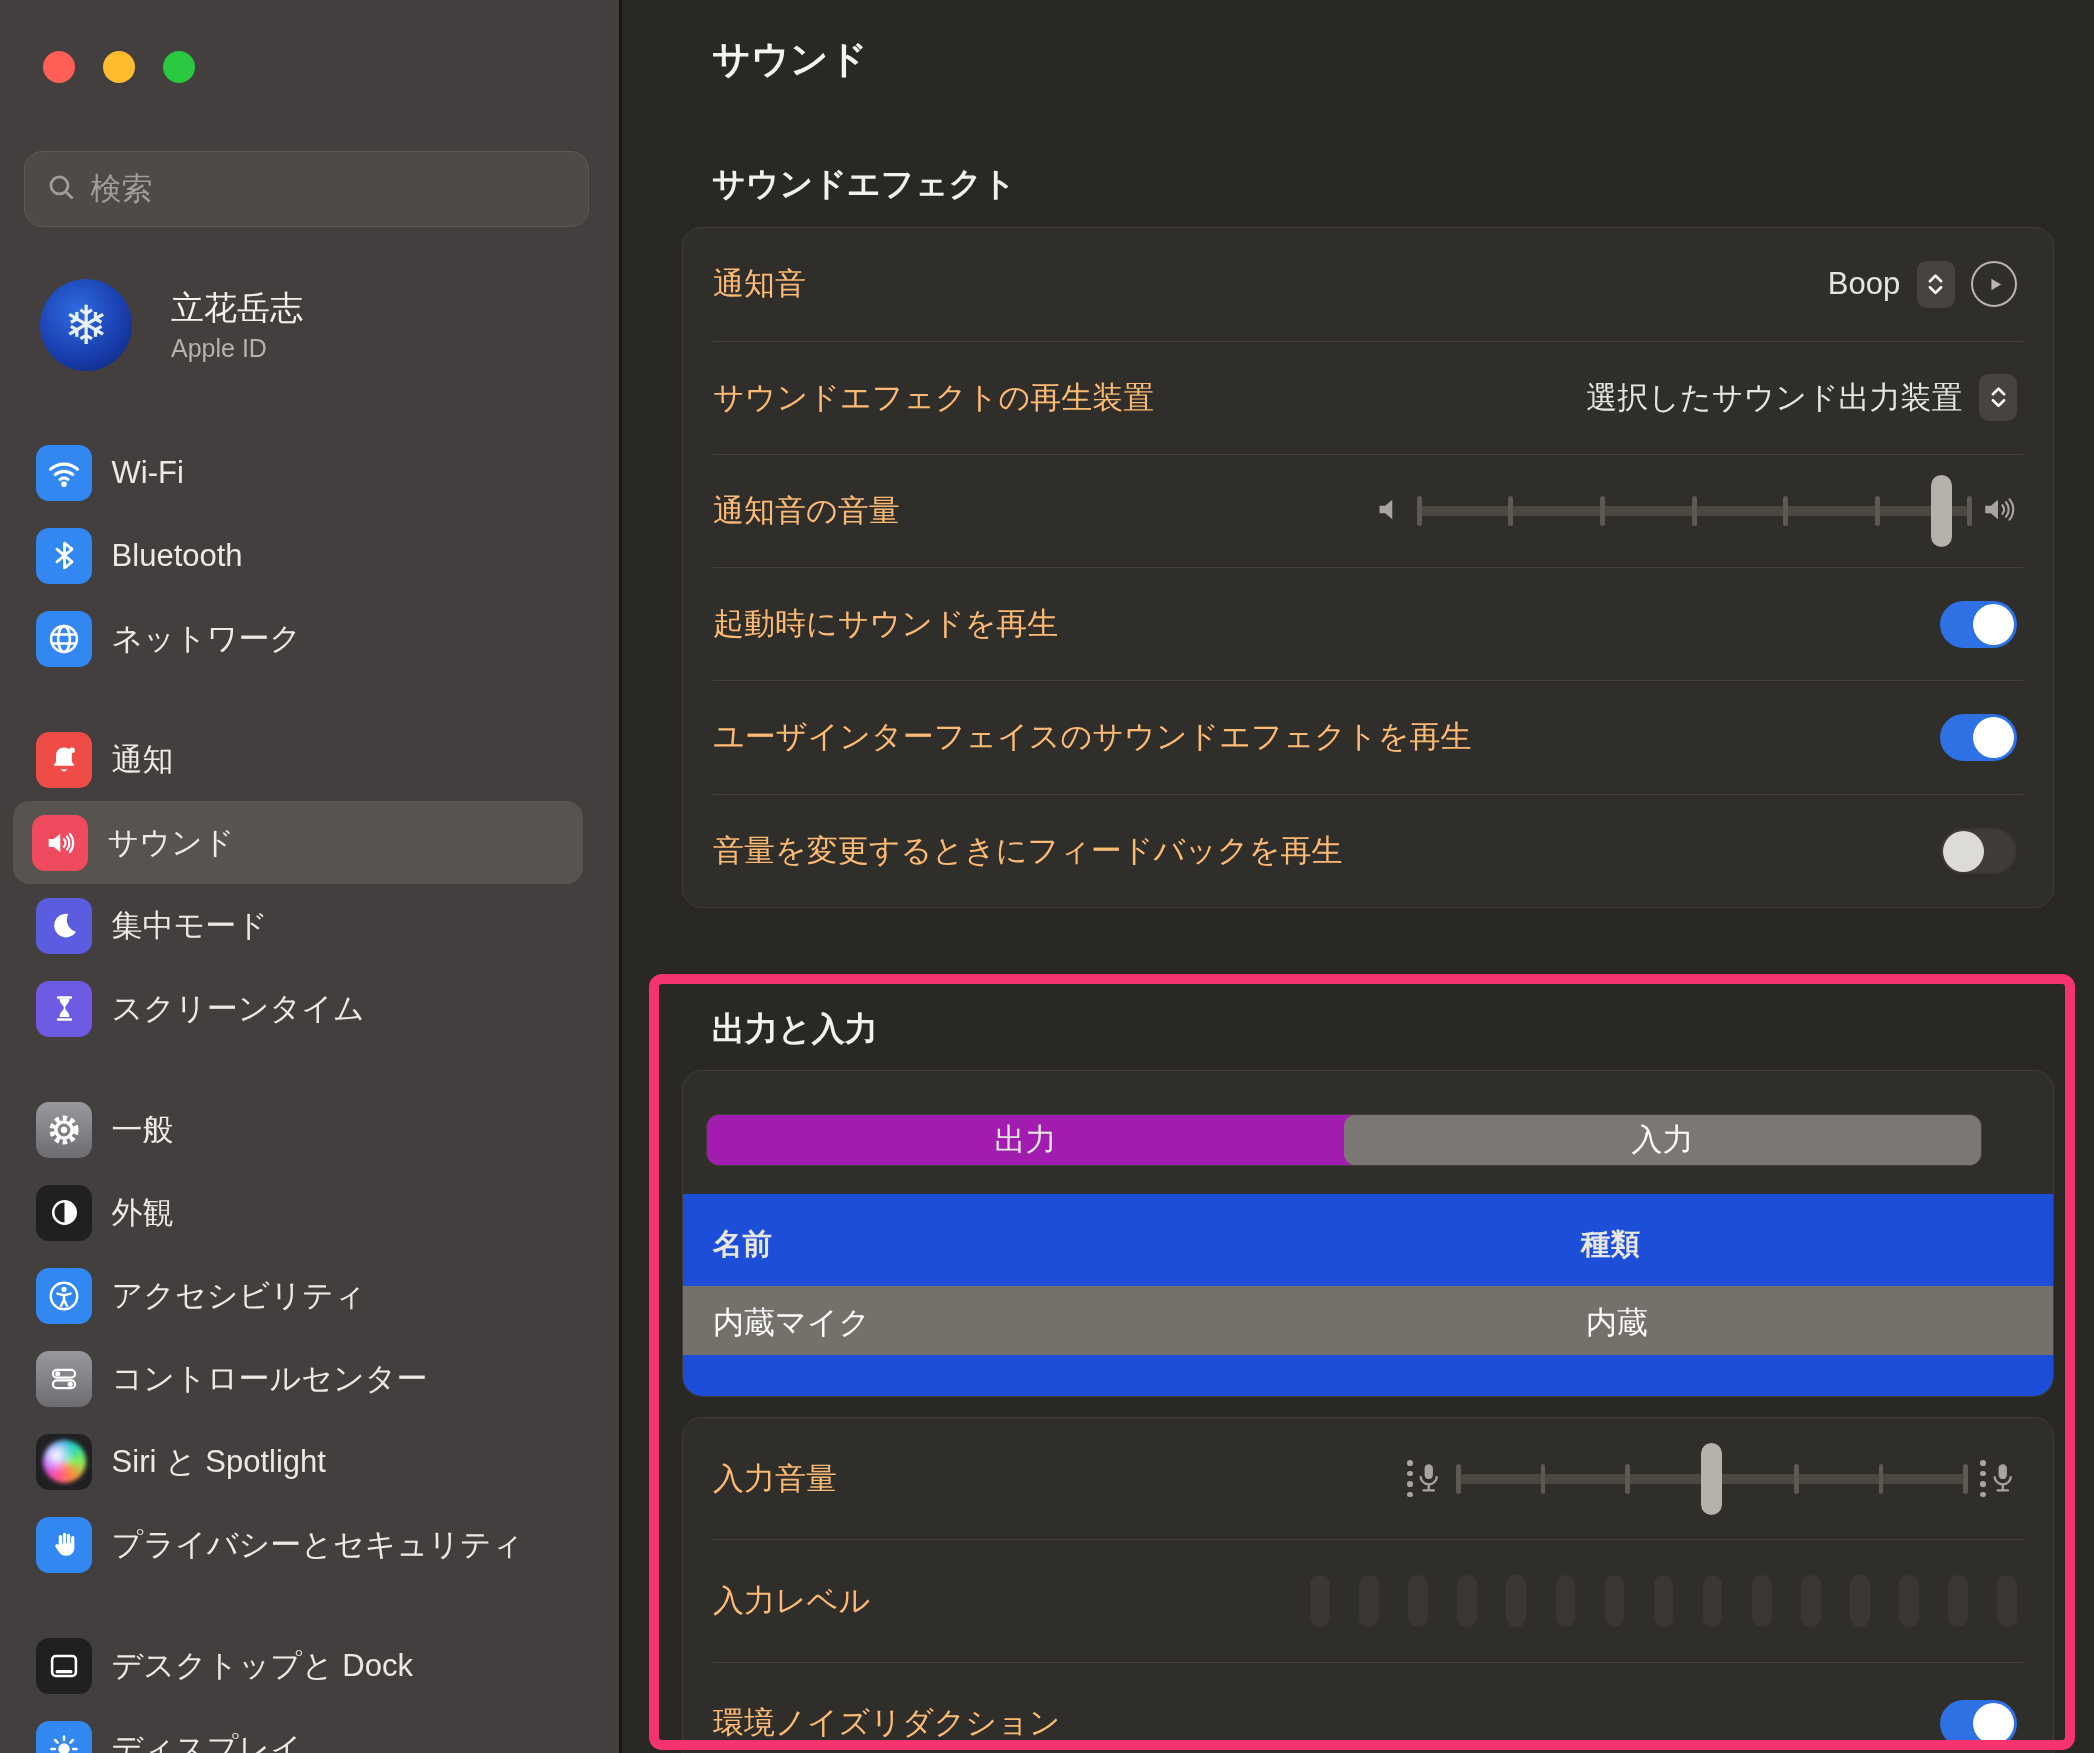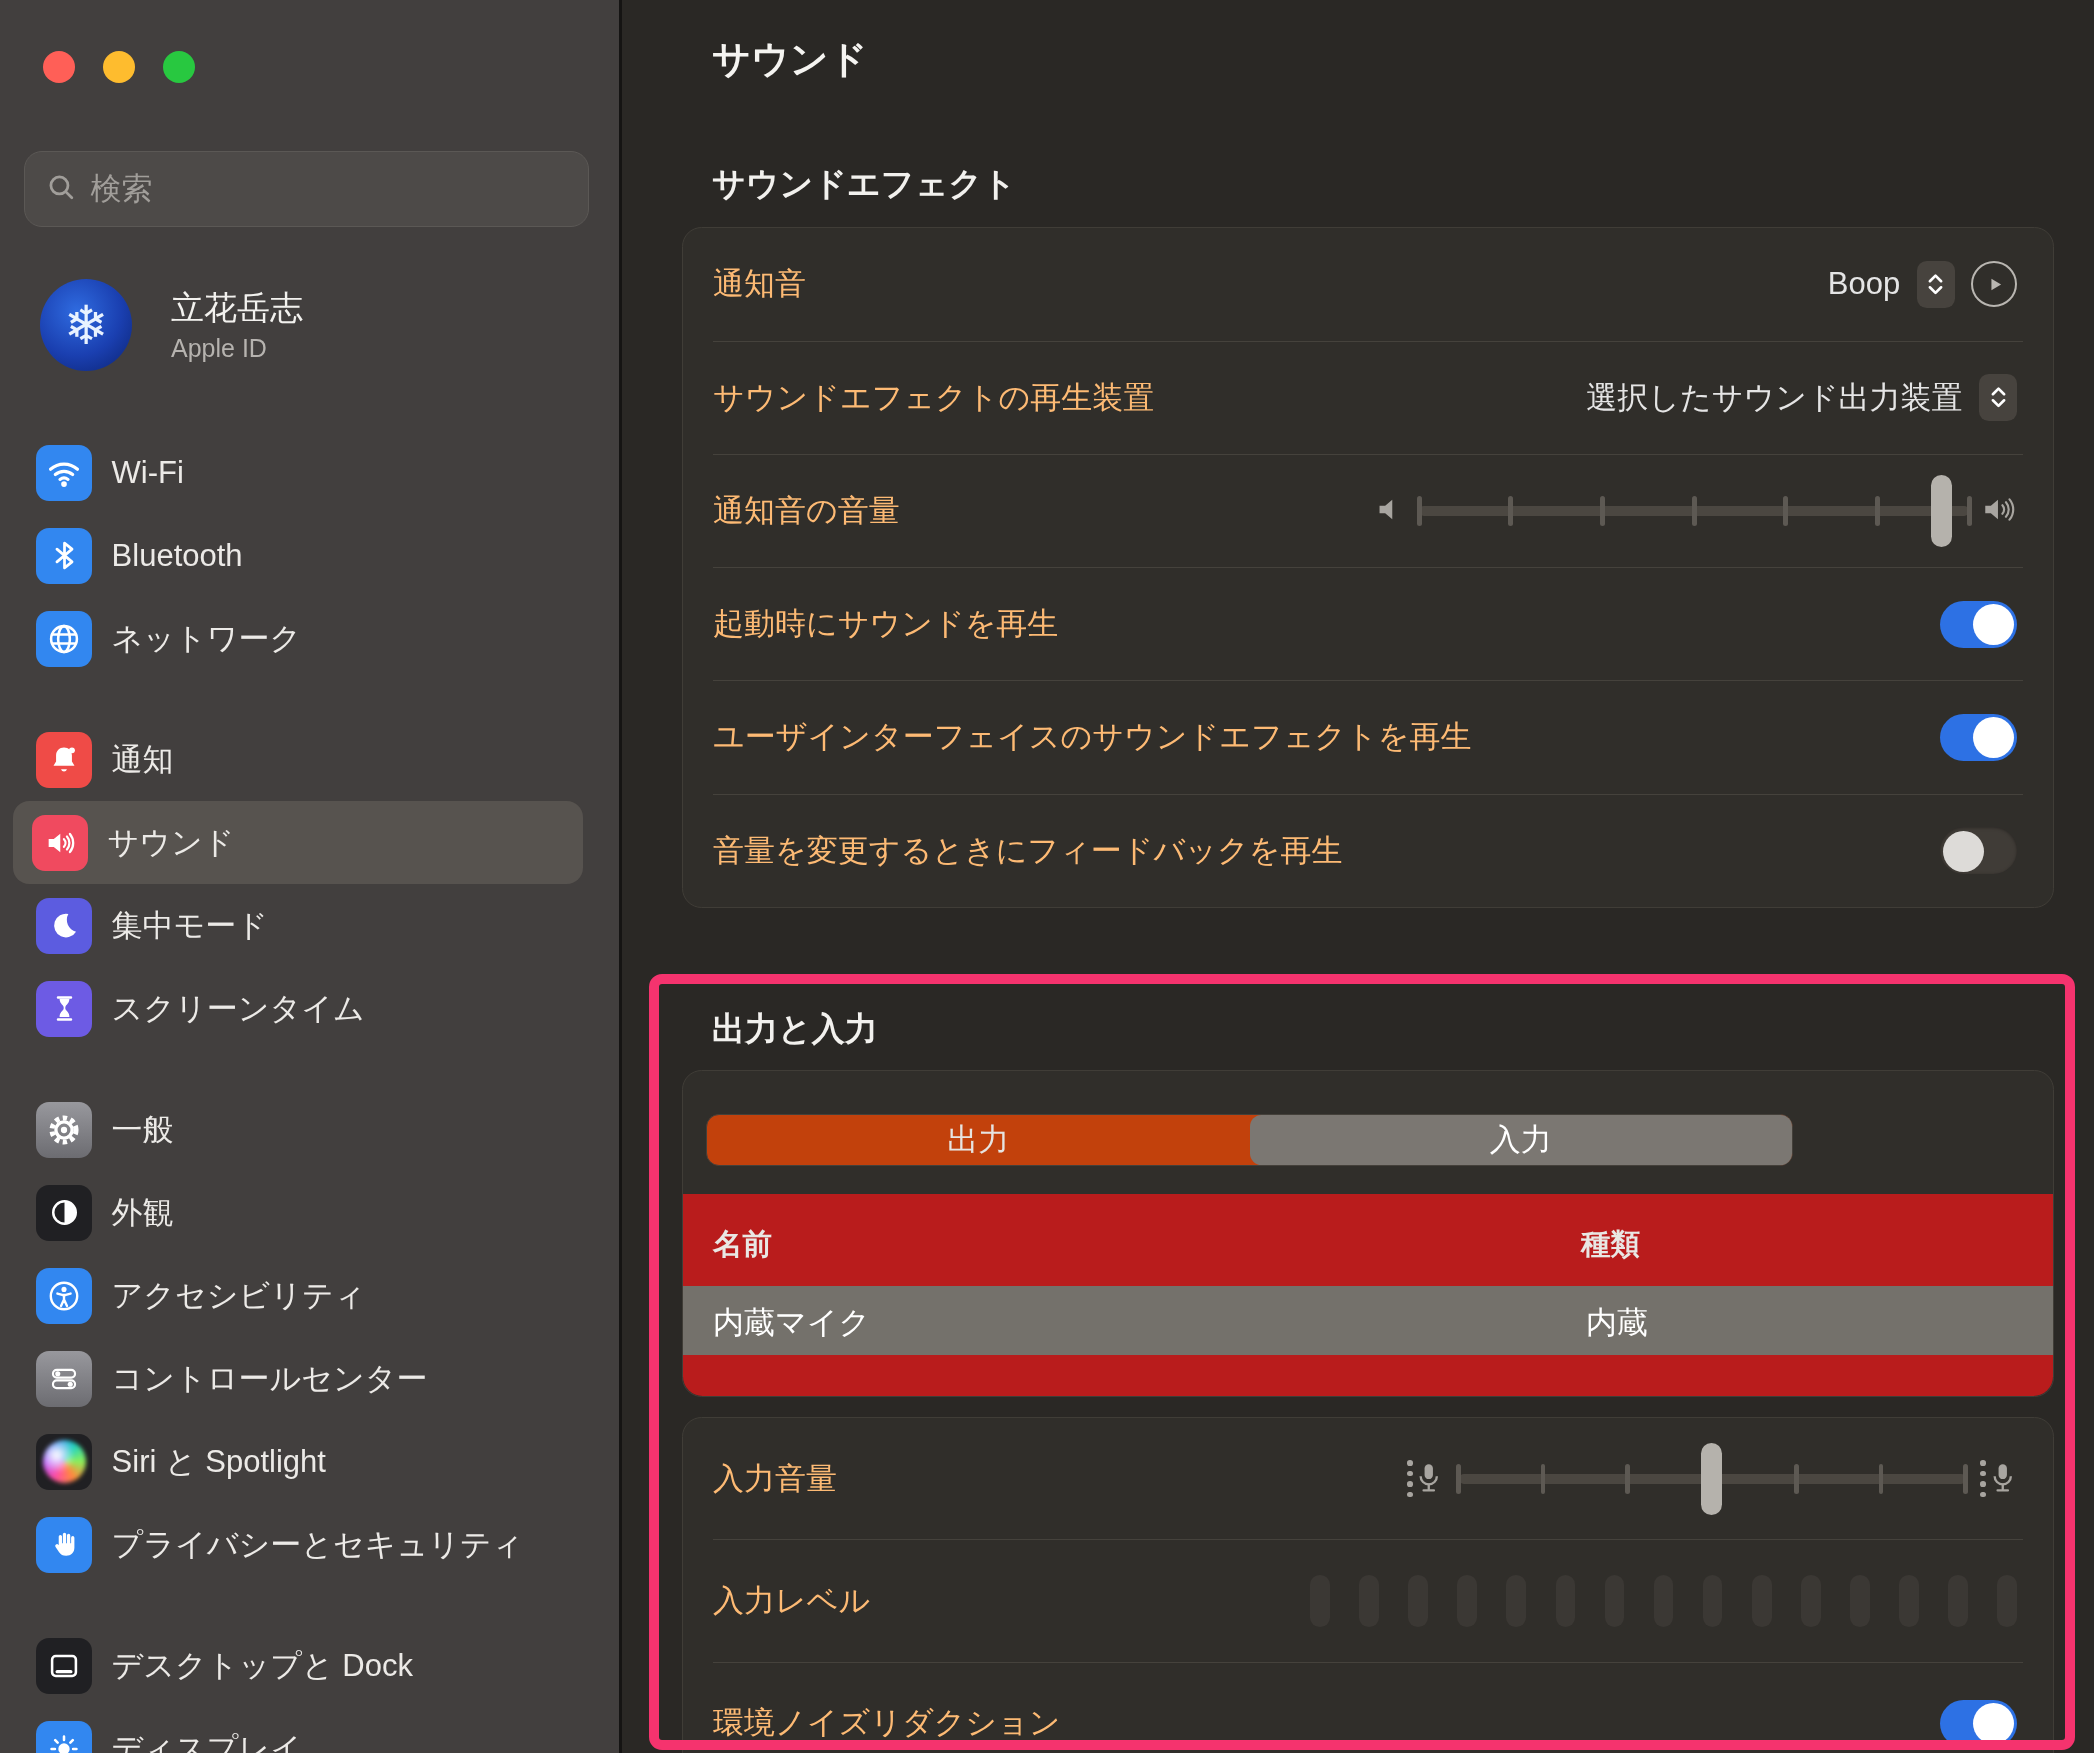--- a/index.html
+++ b/index.html
@@ -61,25 +61,25 @@
   .track i{position:absolute;top:-9.8px;width:4.9px;height:29.5px;border-radius:2.5px;background:#5d5953;}
   .thumb{position:absolute;top:-31px;width:21px;height:72px;border-radius:10.6px;background:#b5b2ac;z-index:2;}
   .dots{display:flex;flex-direction:column;gap:4.9px;margin-right:1.6px;}
   .dots i{width:5.7px;height:5.7px;border-radius:50%;background:#a8a5a0;}
 
   .level{margin-left:auto;display:flex;gap:29.5px;}
   .level s{width:19.6px;height:52px;border-radius:9.8px;background:#3b3834;display:block;}
 
   
   .card2{top:1070px;height:327px;}
-  .seg{position:absolute;left:23px;top:43px;width:1087px;height:52px;border-radius:13px;
-       background:#c2410c;border:0.8px solid #44403a;box-sizing:border-box;display:flex;}
+  .seg{position:absolute;left:23px;top:43px;width:1276px;height:52px;border-radius:13px;
+       background:#a21caf;border:0.8px solid #44403a;box-sizing:border-box;display:flex;}
   .seg .opt{flex:1;display:flex;align-items:center;justify-content:center;font-size:31px;color:#e6e4e1;border-radius:11.5px;}
   .seg .opt.active{background:#7b7772;color:#ffffff;}
-  .tablezone{position:absolute;left:0;right:0;top:123px;bottom:0;background:#b91c1c;border-radius:0 0 19.6px 19.6px;text-decoration:underline;}
+  .tablezone{position:absolute;left:0;right:0;top:123px;bottom:0;background:#1d4ed8;border-radius:0 0 19.6px 19.6px;text-decoration:underline;}
   .thead{position:absolute;left:0;right:0;top:0;height:90px;}
   .thead span{position:absolute;top:31px;font-size:29.5px;font-weight:600;color:#e9e7e4;}
   .th-name{left:30px;} .th-type{left:898px;}
   .trow{position:absolute;left:0;right:0;top:92px;height:69px;background:#74716b;}
   .trow span{position:absolute;top:16.4px;font-size:31px;color:#ffffff;}
   .td-name{left:30px;} .td-type{left:903px;}
 
   .card3{top:1417px;height:368px;display:flex;flex-direction:column;}
 
   .pink-rect{position:absolute;left:26px;top:974px;width:1426px;height:776px;border:10.6px solid #f5336e;

